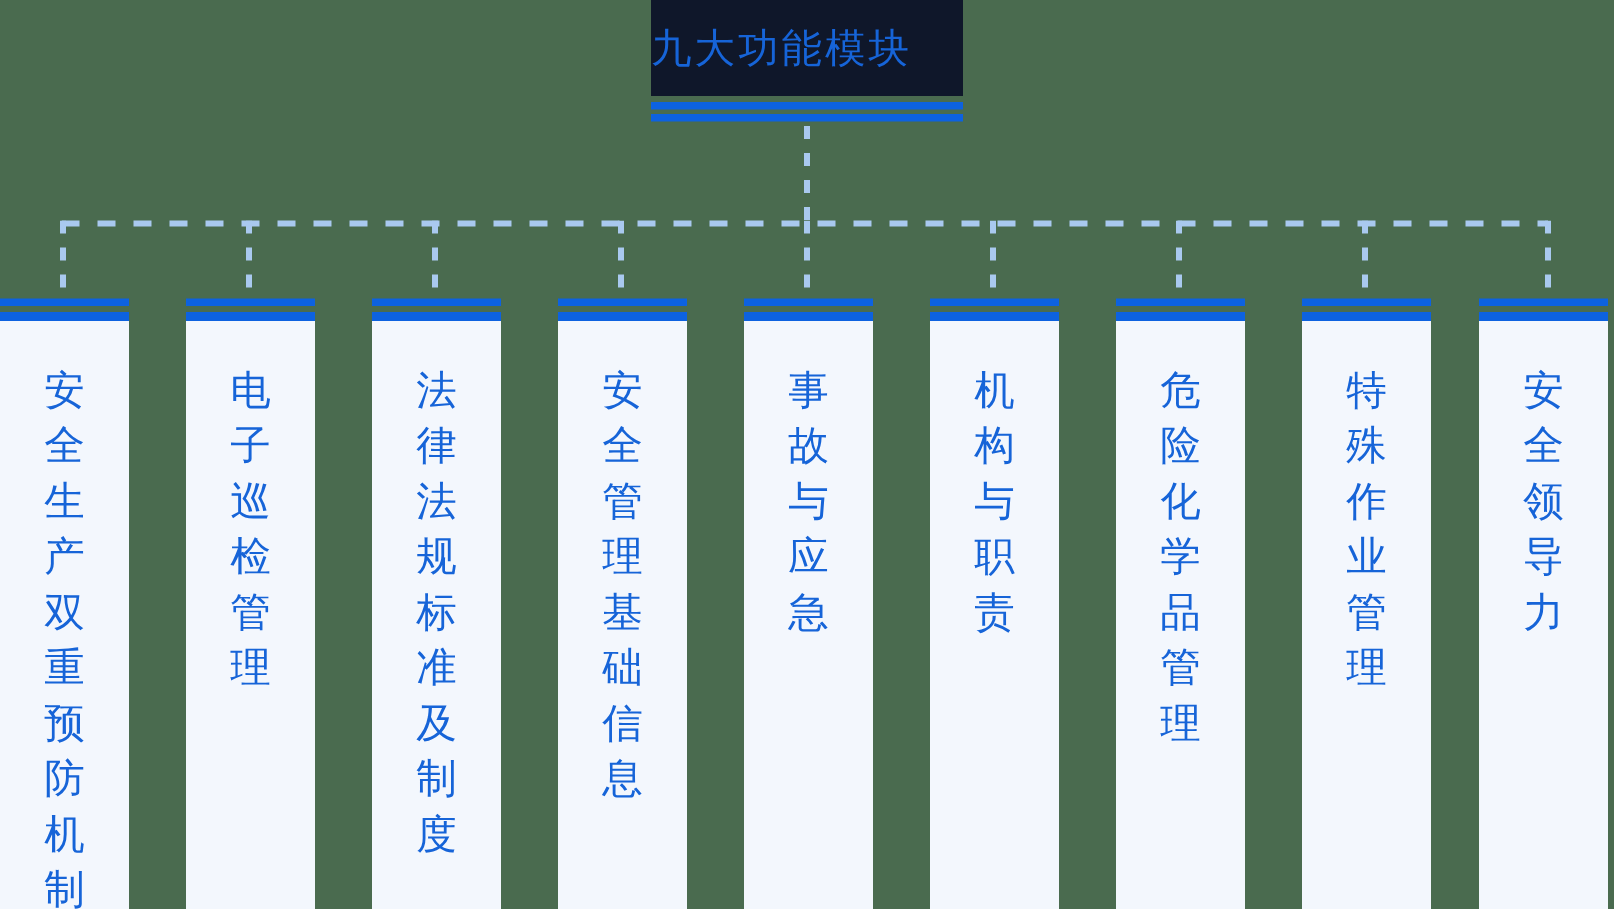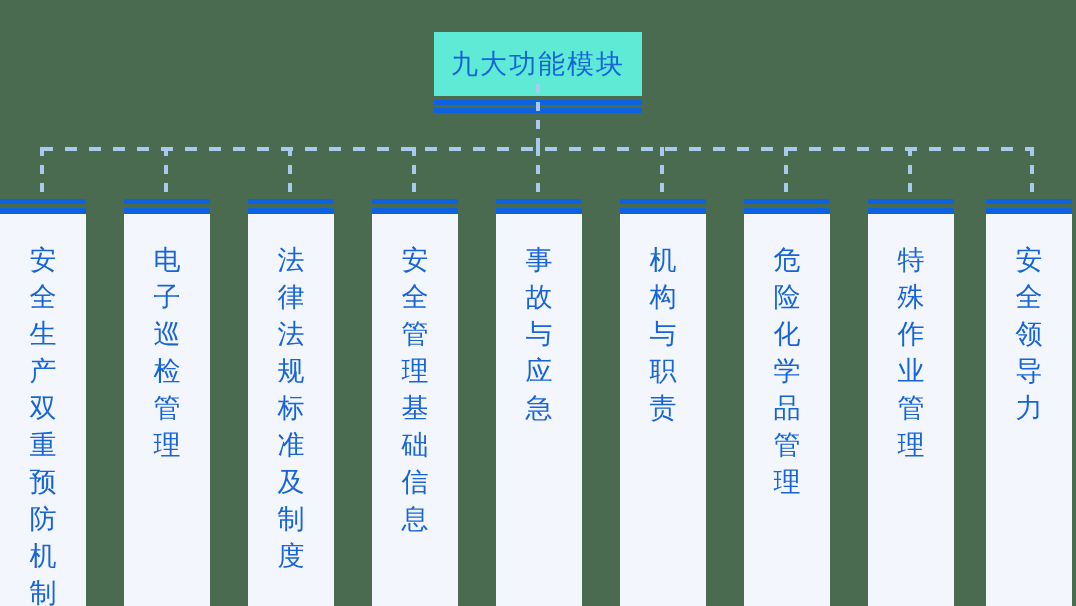--- a/index.html
+++ b/index.html
@@ -24,25 +24,24 @@
 
   
   .title-node {
     position: absolute;
     left: 434px;
     top: 0px;
     width: 208px;
   }
   .title-body {
     height: 64px;
-    background: #5eead4;
+    background: #0f172a;
     display: flex;
     align-items: center;
-    justify-content: center;
-    margin-top: 32px;
+    justify-content: flex-start;
   }
   .title-text {
     color: #1664d8;
     font-size: 27px;
     letter-spacing: 2px;
     line-height: 1;
     font-weight: 400;
   }
   .bar-thick {
     height: 5px;

